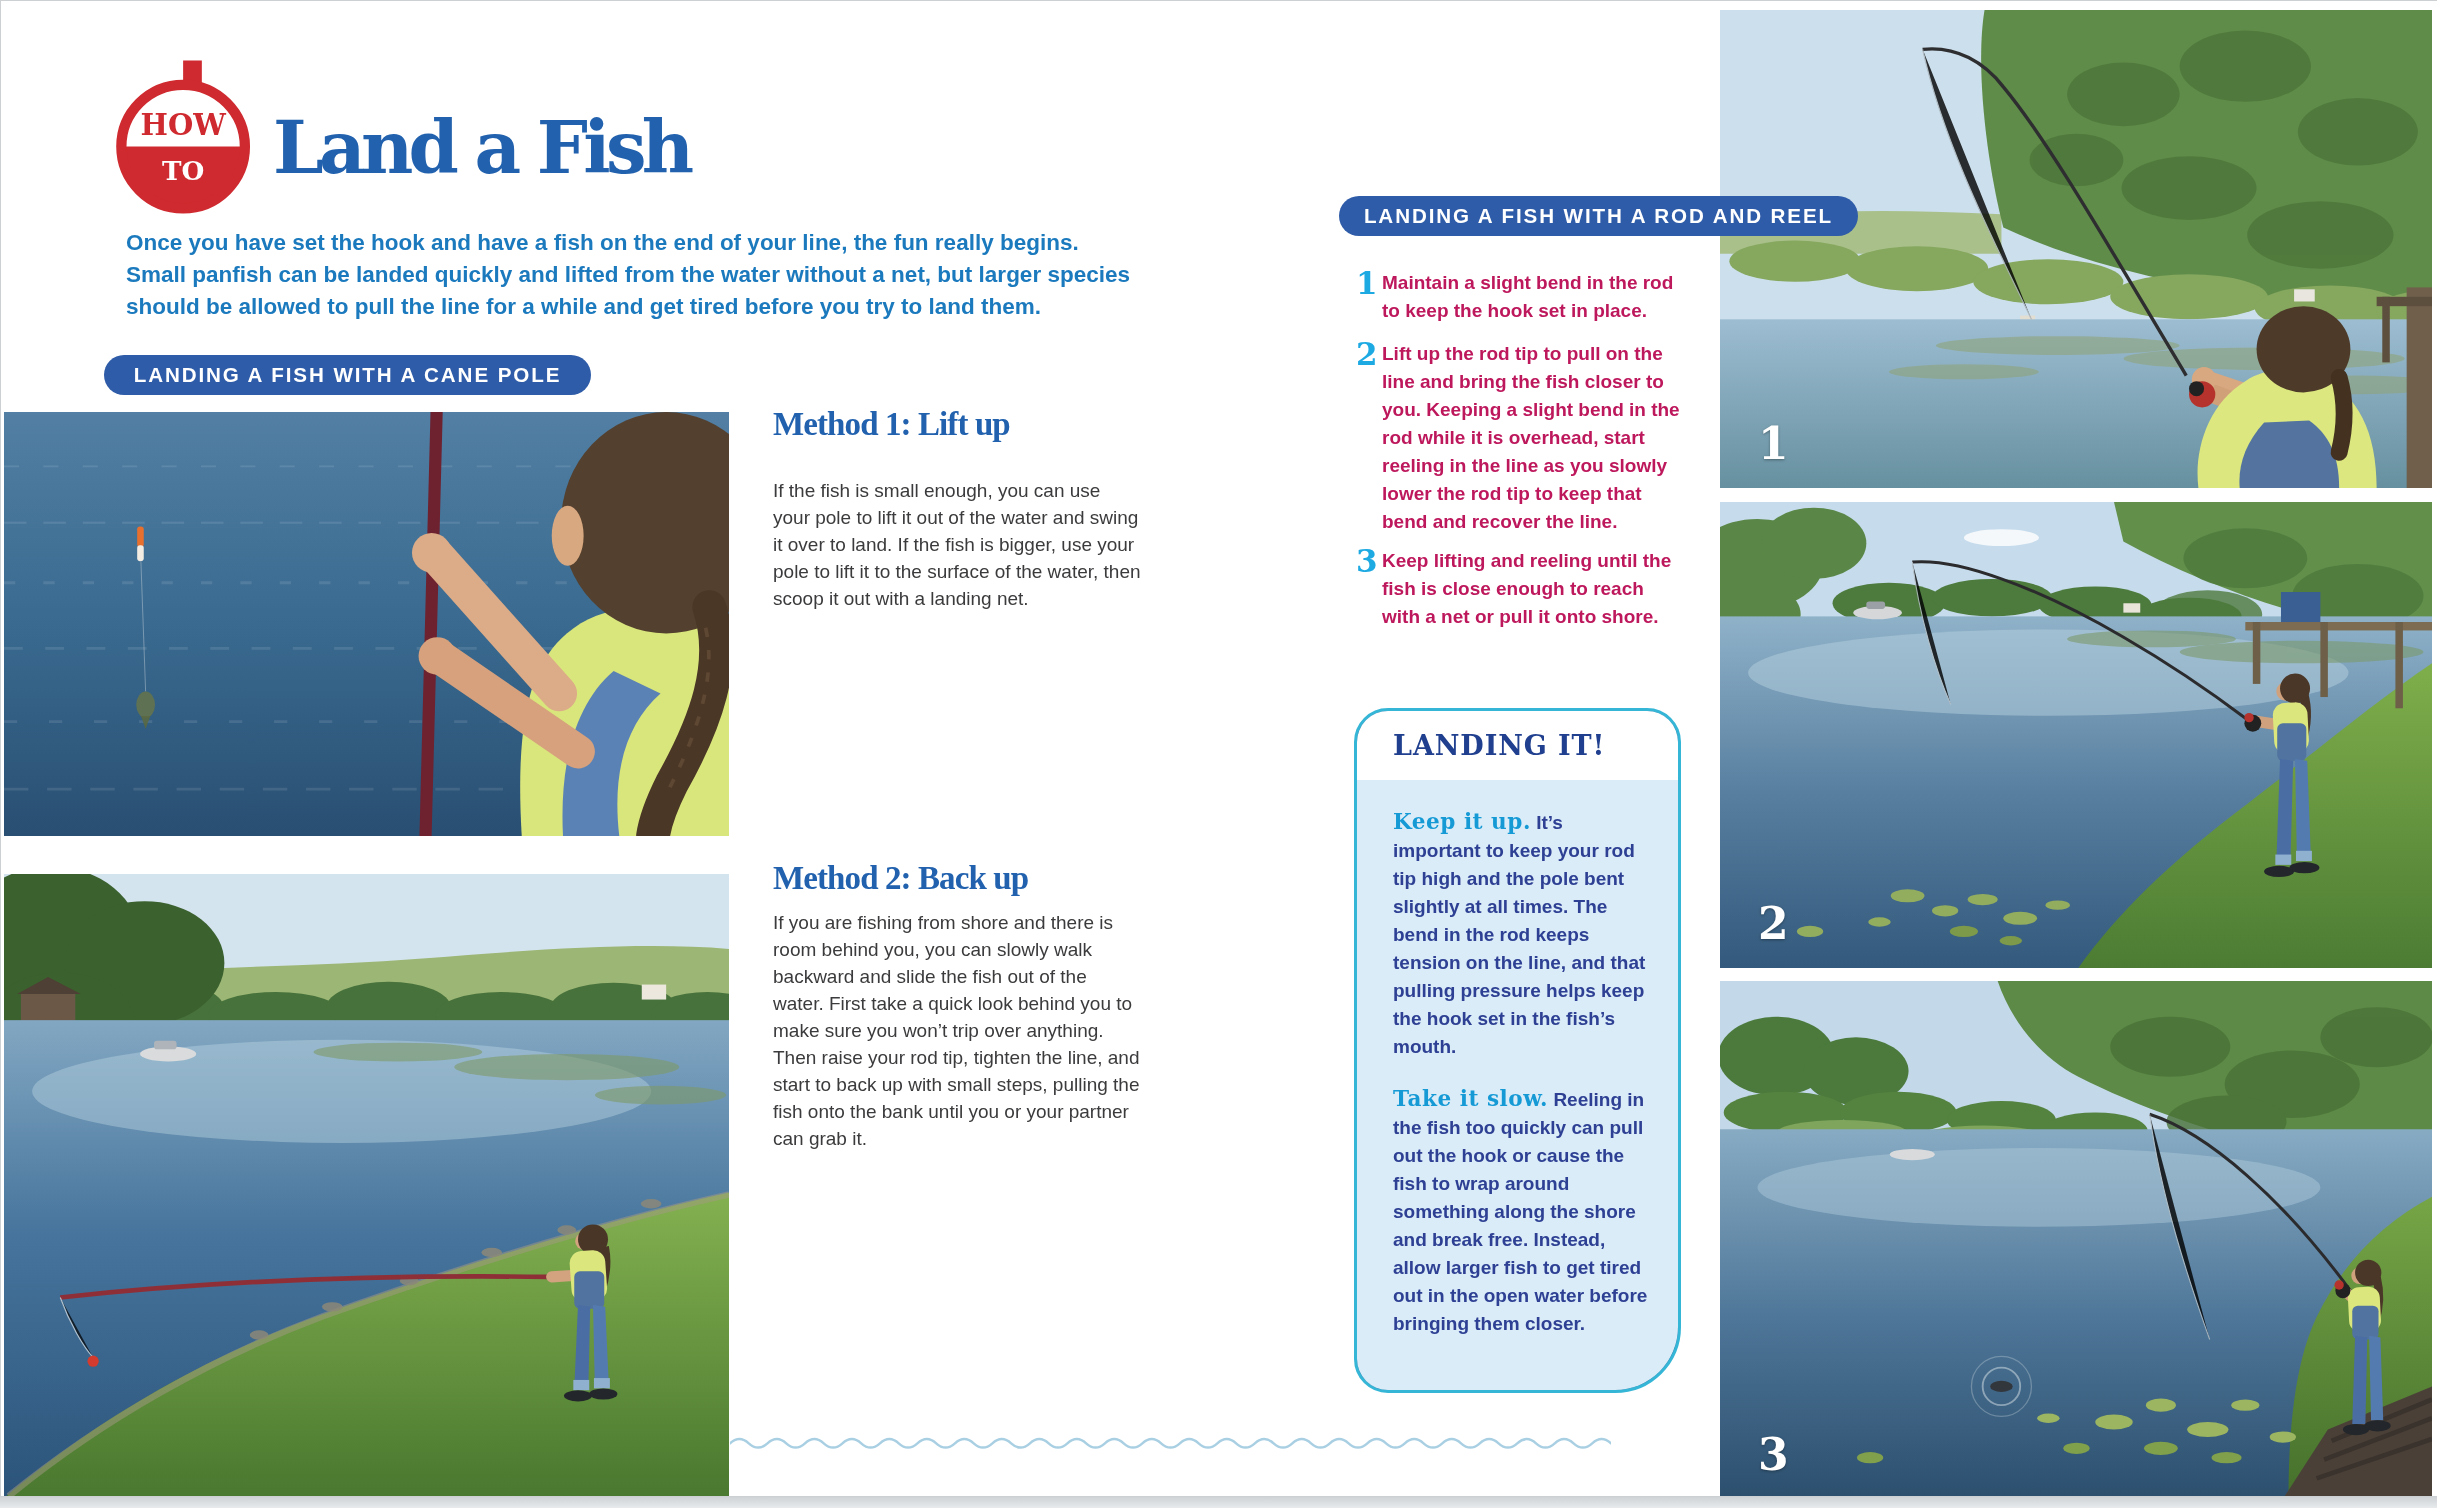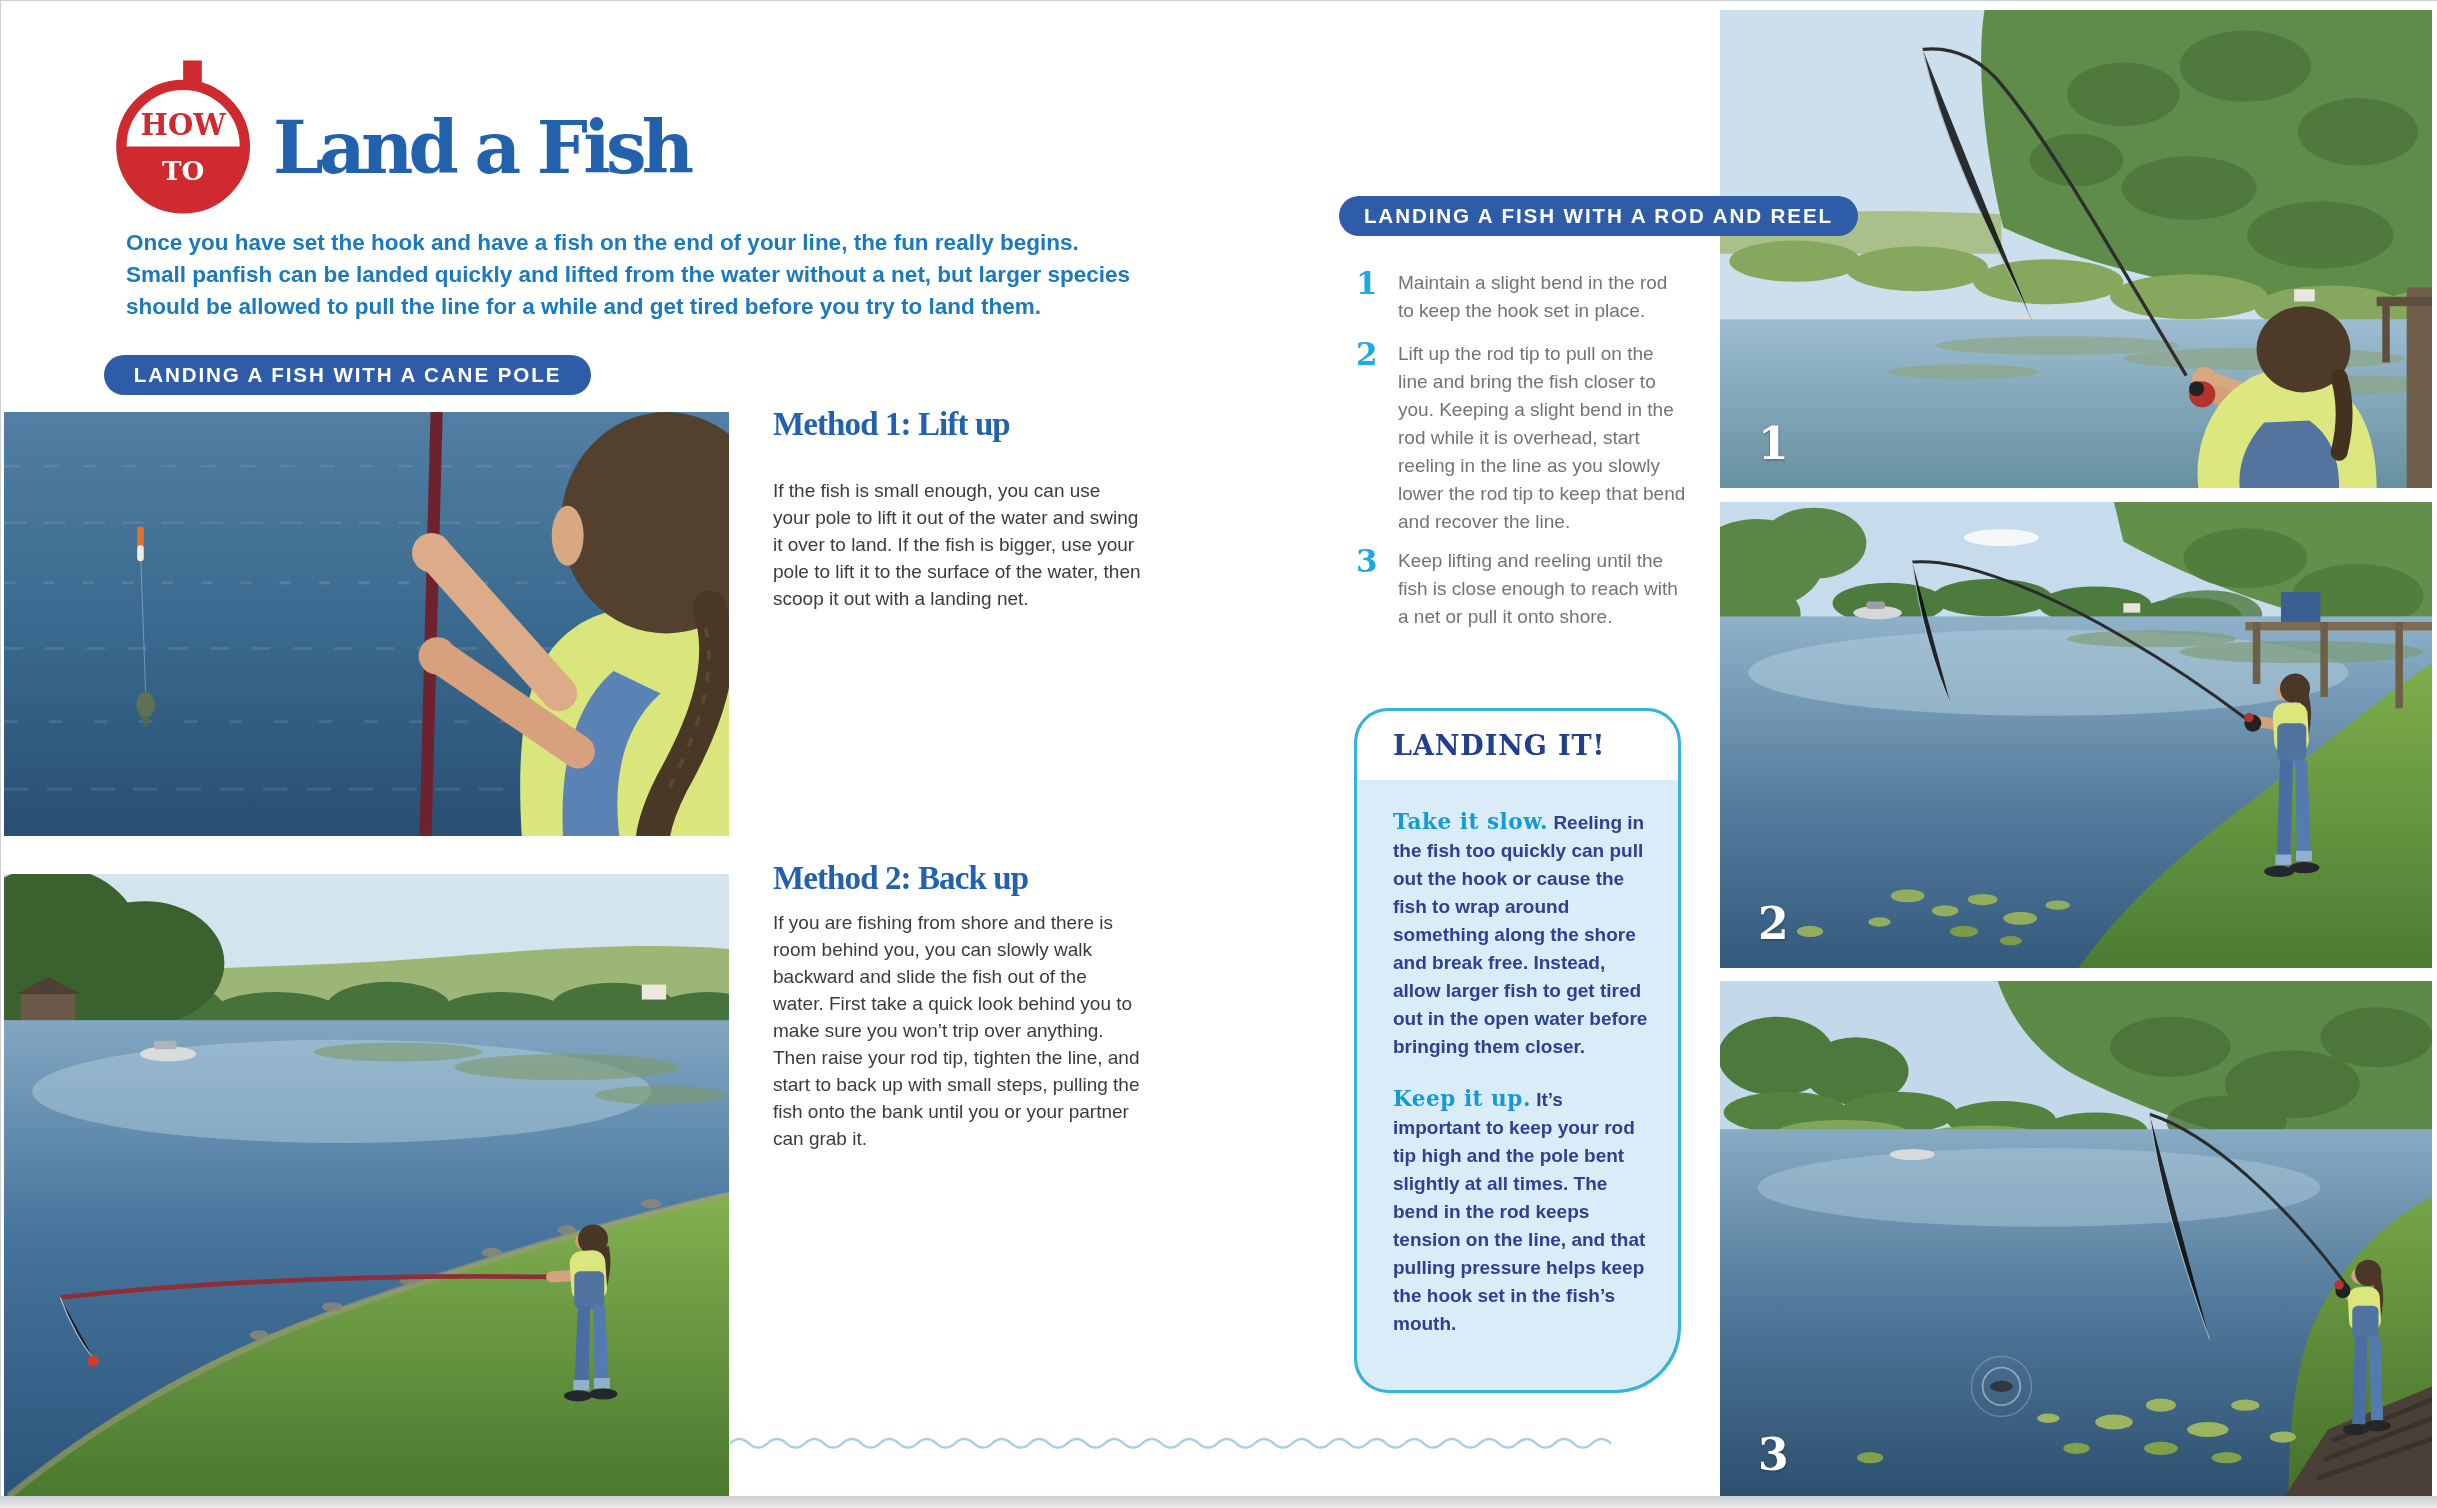--- a/index.html
+++ b/index.html
@@ -65,21 +65,21 @@
   }
   .m1h{top:405px;} .m1b{top:476px;}
   .m2h{top:859px;} .m2b{top:908px;}
   
   .step{position:absolute;left:1355px;width:330px;}
   .step-num{
     position:absolute;left:0;top:-3.8px;
     font-family:"DejaVu Serif", serif;font-weight:bold;
     font-size:31px;color:#1daae3;
   }
-  .step-text{margin-left:42px;font-size:19px;line-height:28px;color:#737373;}
+  .step-text{margin-left:26px;font-size:19px;line-height:28px;color:#be185d;font-weight:bold;}
   .step-1{top:268px;} .step-2{top:339px;} .step-3{top:546px;}
   
   .tip-box{
     position:absolute;left:1353px;top:707px;width:327px;height:685px;
     box-sizing:border-box;border:3.3px solid #35b6d6;
     border-radius:34px 34px 66px 34px;background:#0369a1;overflow:hidden;
   }
   .tip-box-header{
     height:69px;display:flex;align-items:center;padding-left:36px;
     font-family:"DejaVu Serif", serif;font-weight:bold;
@@ -251,22 +251,22 @@
     <div class="step-text">Lift up the rod tip to pull on the line and bring the fish closer to you. Keeping a slight bend in the rod while it is overhead, start reeling in the line as you slowly lower the rod tip to keep that bend and recover the line.</div>
   </div>
   <div class="step step-3">
     <div class="step-num">3</div>
     <div class="step-text">Keep lifting and reeling until the fish is close enough to reach with a net or pull it onto shore.</div>
   </div>
 
   <div class="tip-box">
     <div class="tip-box-header">LANDING IT!</div>
     <div class="tip-box-body">
+      <p class="tip"><span class="tip-lead">Keep it up.</span><span> It’s important to keep your rod tip high and the pole bent slightly at all times. The bend in the rod keeps tension on the line, and that pulling pressure helps keep the hook set in the fish’s mouth.</span></p>
       <p class="tip"><span class="tip-lead">Take it slow.</span><span> Reeling in the fish too quickly can pull out the hook or cause the fish to wrap around something along the shore and break free. Instead, allow larger fish to get tired out in the open water before bringing them closer.</span></p>
-      <p class="tip"><span class="tip-lead">Keep it up.</span><span> It’s important to keep your rod tip high and the pole bent slightly at all times. The bend in the rod keeps tension on the line, and that pulling pressure helps keep the hook set in the fish’s mouth.</span></p>
     </div>
   </div>
 
   <svg class="wavy" viewBox="0 0 940 18" preserveAspectRatio="none">
     <path id="wavy-path" fill="none" stroke="#a9cfe3" stroke-width="2.6" stroke-linecap="round" d="M0 12 q10 -9 20 0 q10 9 20 0 q10 -9 20 0 q10 9 20 0 q10 -9 20 0 q10 9 20 0 q10 -9 20 0 q10 9 20 0 q10 -9 20 0 q10 9 20 0 q10 -9 20 0 q10 9 20 0 q10 -9 20 0 q10 9 20 0 q10 -9 20 0 q10 9 20 0 q10 -9 20 0 q10 9 20 0 q10 -9 20 0 q10 9 20 0 q10 -9 20 0 q10 9 20 0 q10 -9 20 0 q10 9 20 0 q10 -9 20 0 q10 9 20 0 q10 -9 20 0 q10 9 20 0 q10 -9 20 0 q10 9 20 0 q10 -9 20 0 q10 9 20 0 q10 -9 20 0 q10 9 20 0 q10 -9 20 0 q10 9 20 0 q10 -9 20 0 q10 9 20 0 q10 -9 20 0 q10 9 20 0 q10 -9 20 0 q10 9 20 0 q10 -9 20 0 q10 9 20 0 q10 -9 20 0 q10 9 20 0 q10 -9 20 0"></path>
   </svg>
 
   <div class="photo photo-rod-1">
     <svg viewBox="0 0 759 510" preserveAspectRatio="none">
       <defs>

